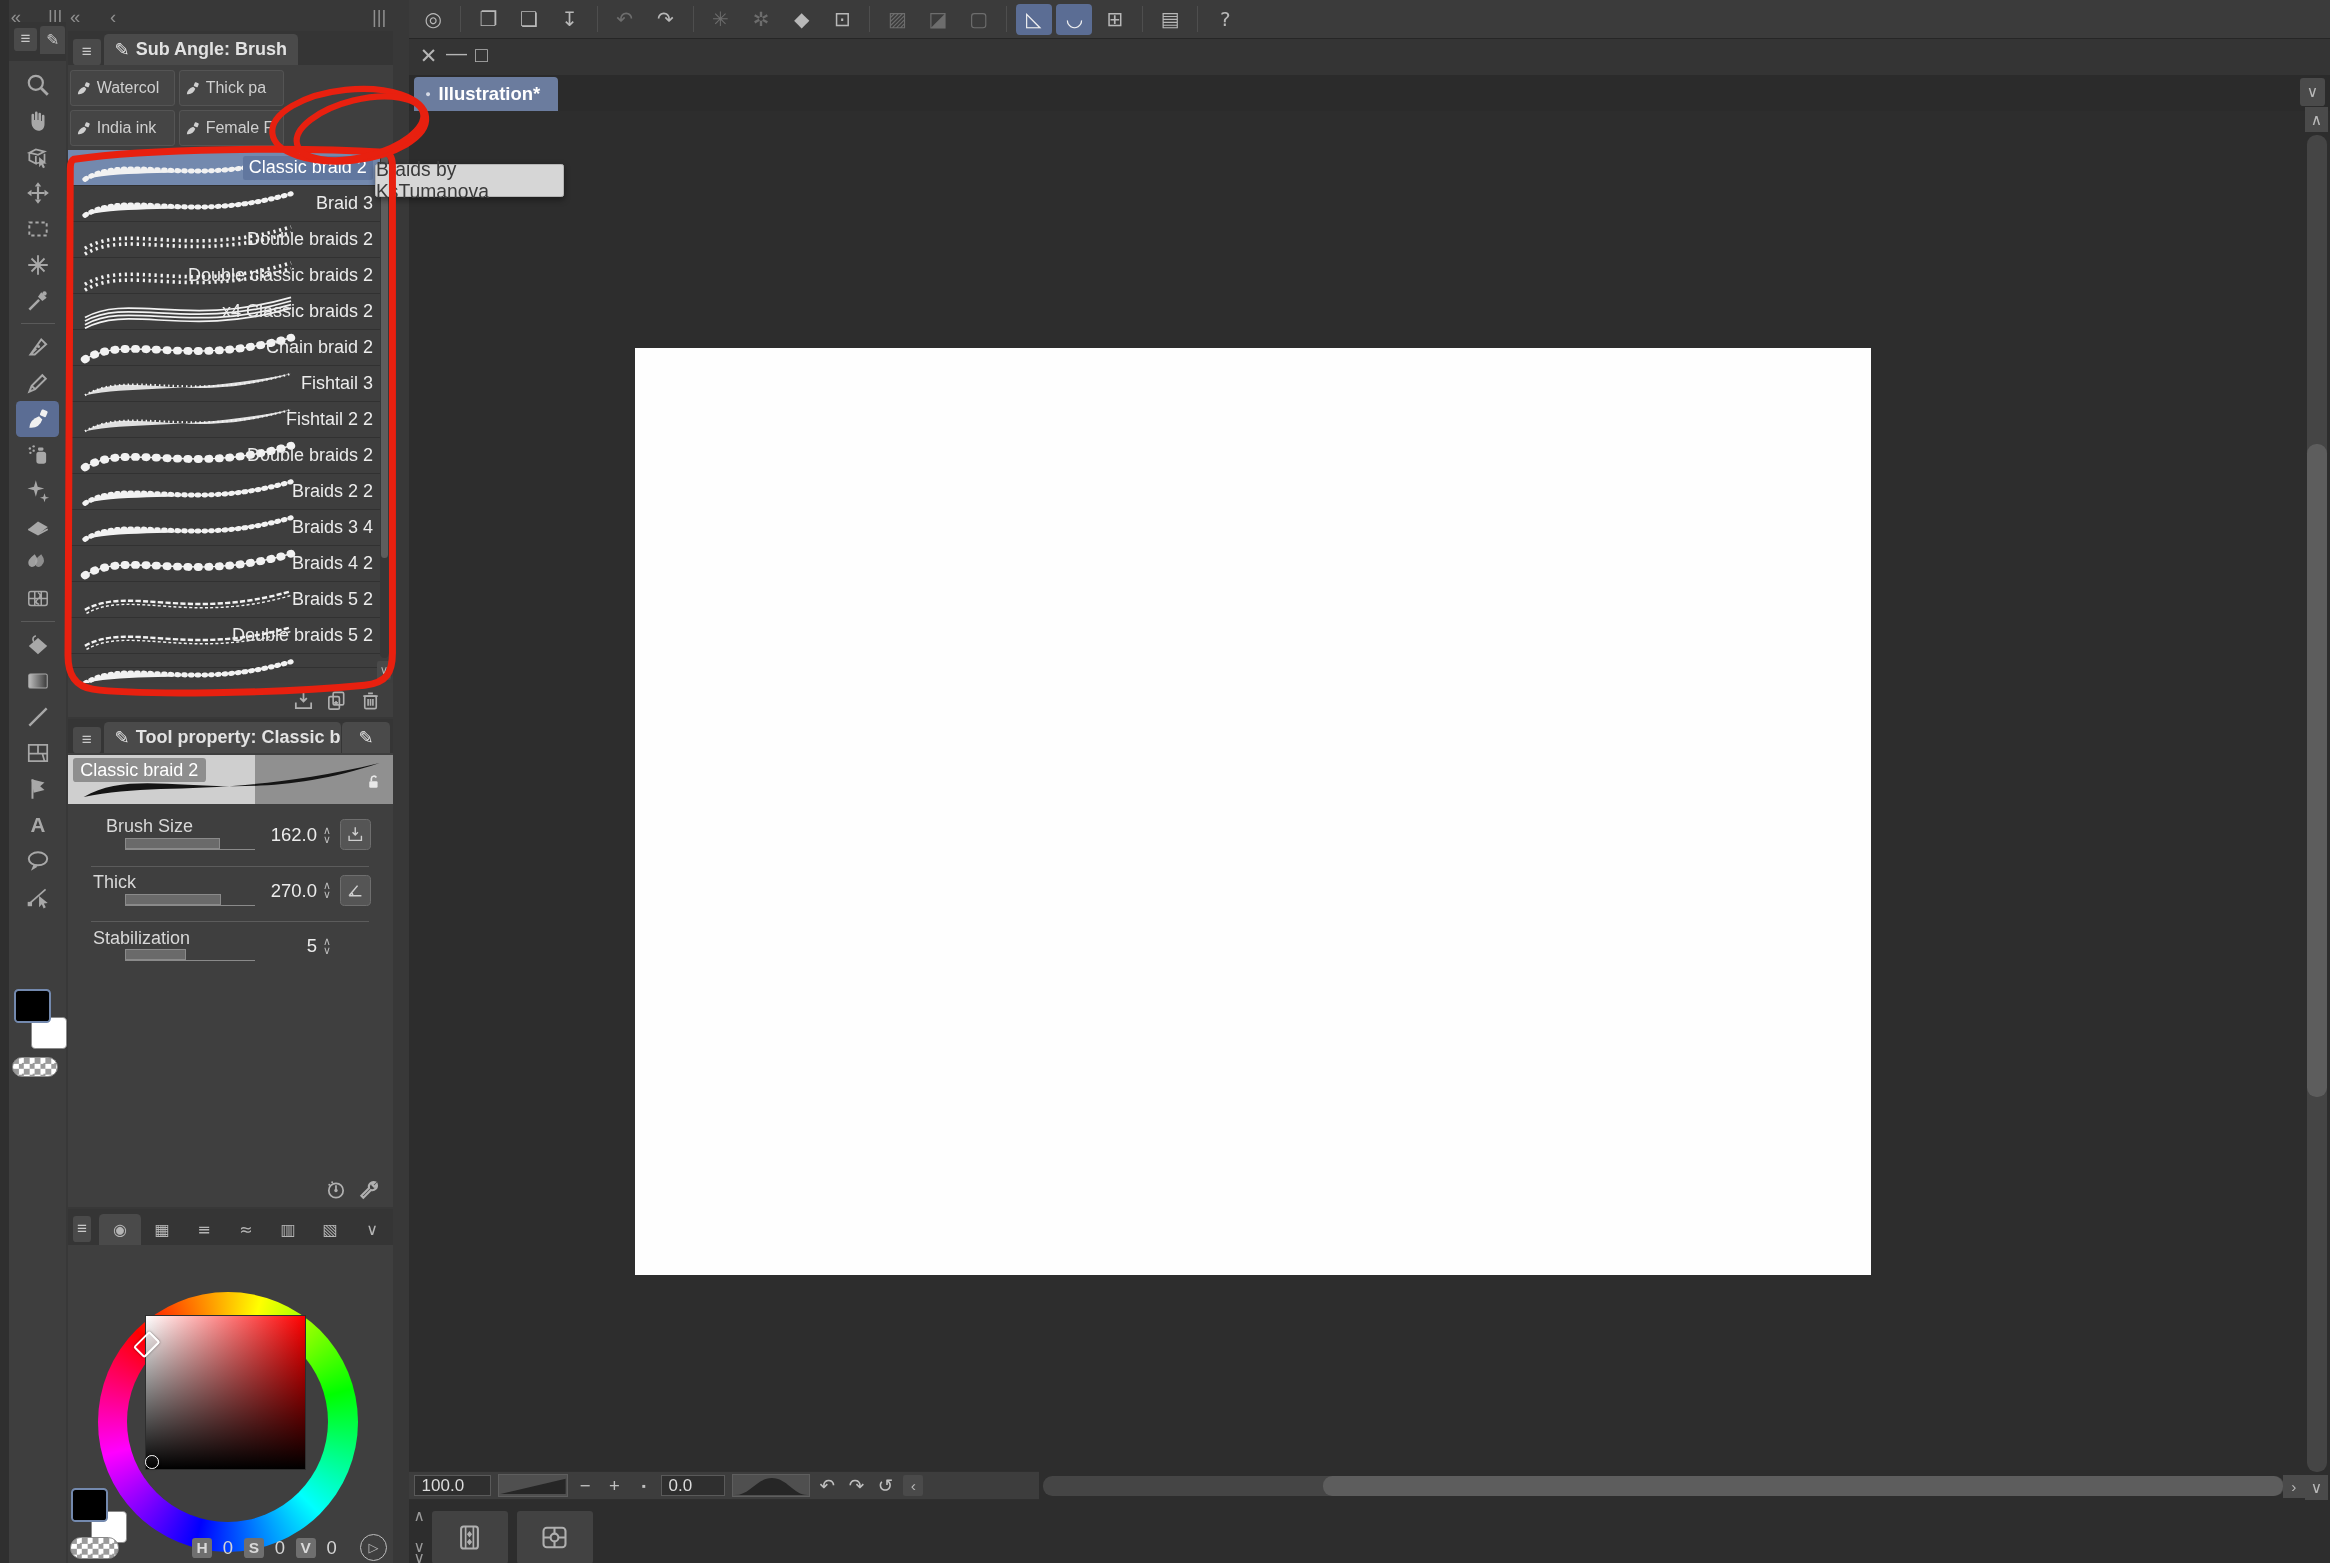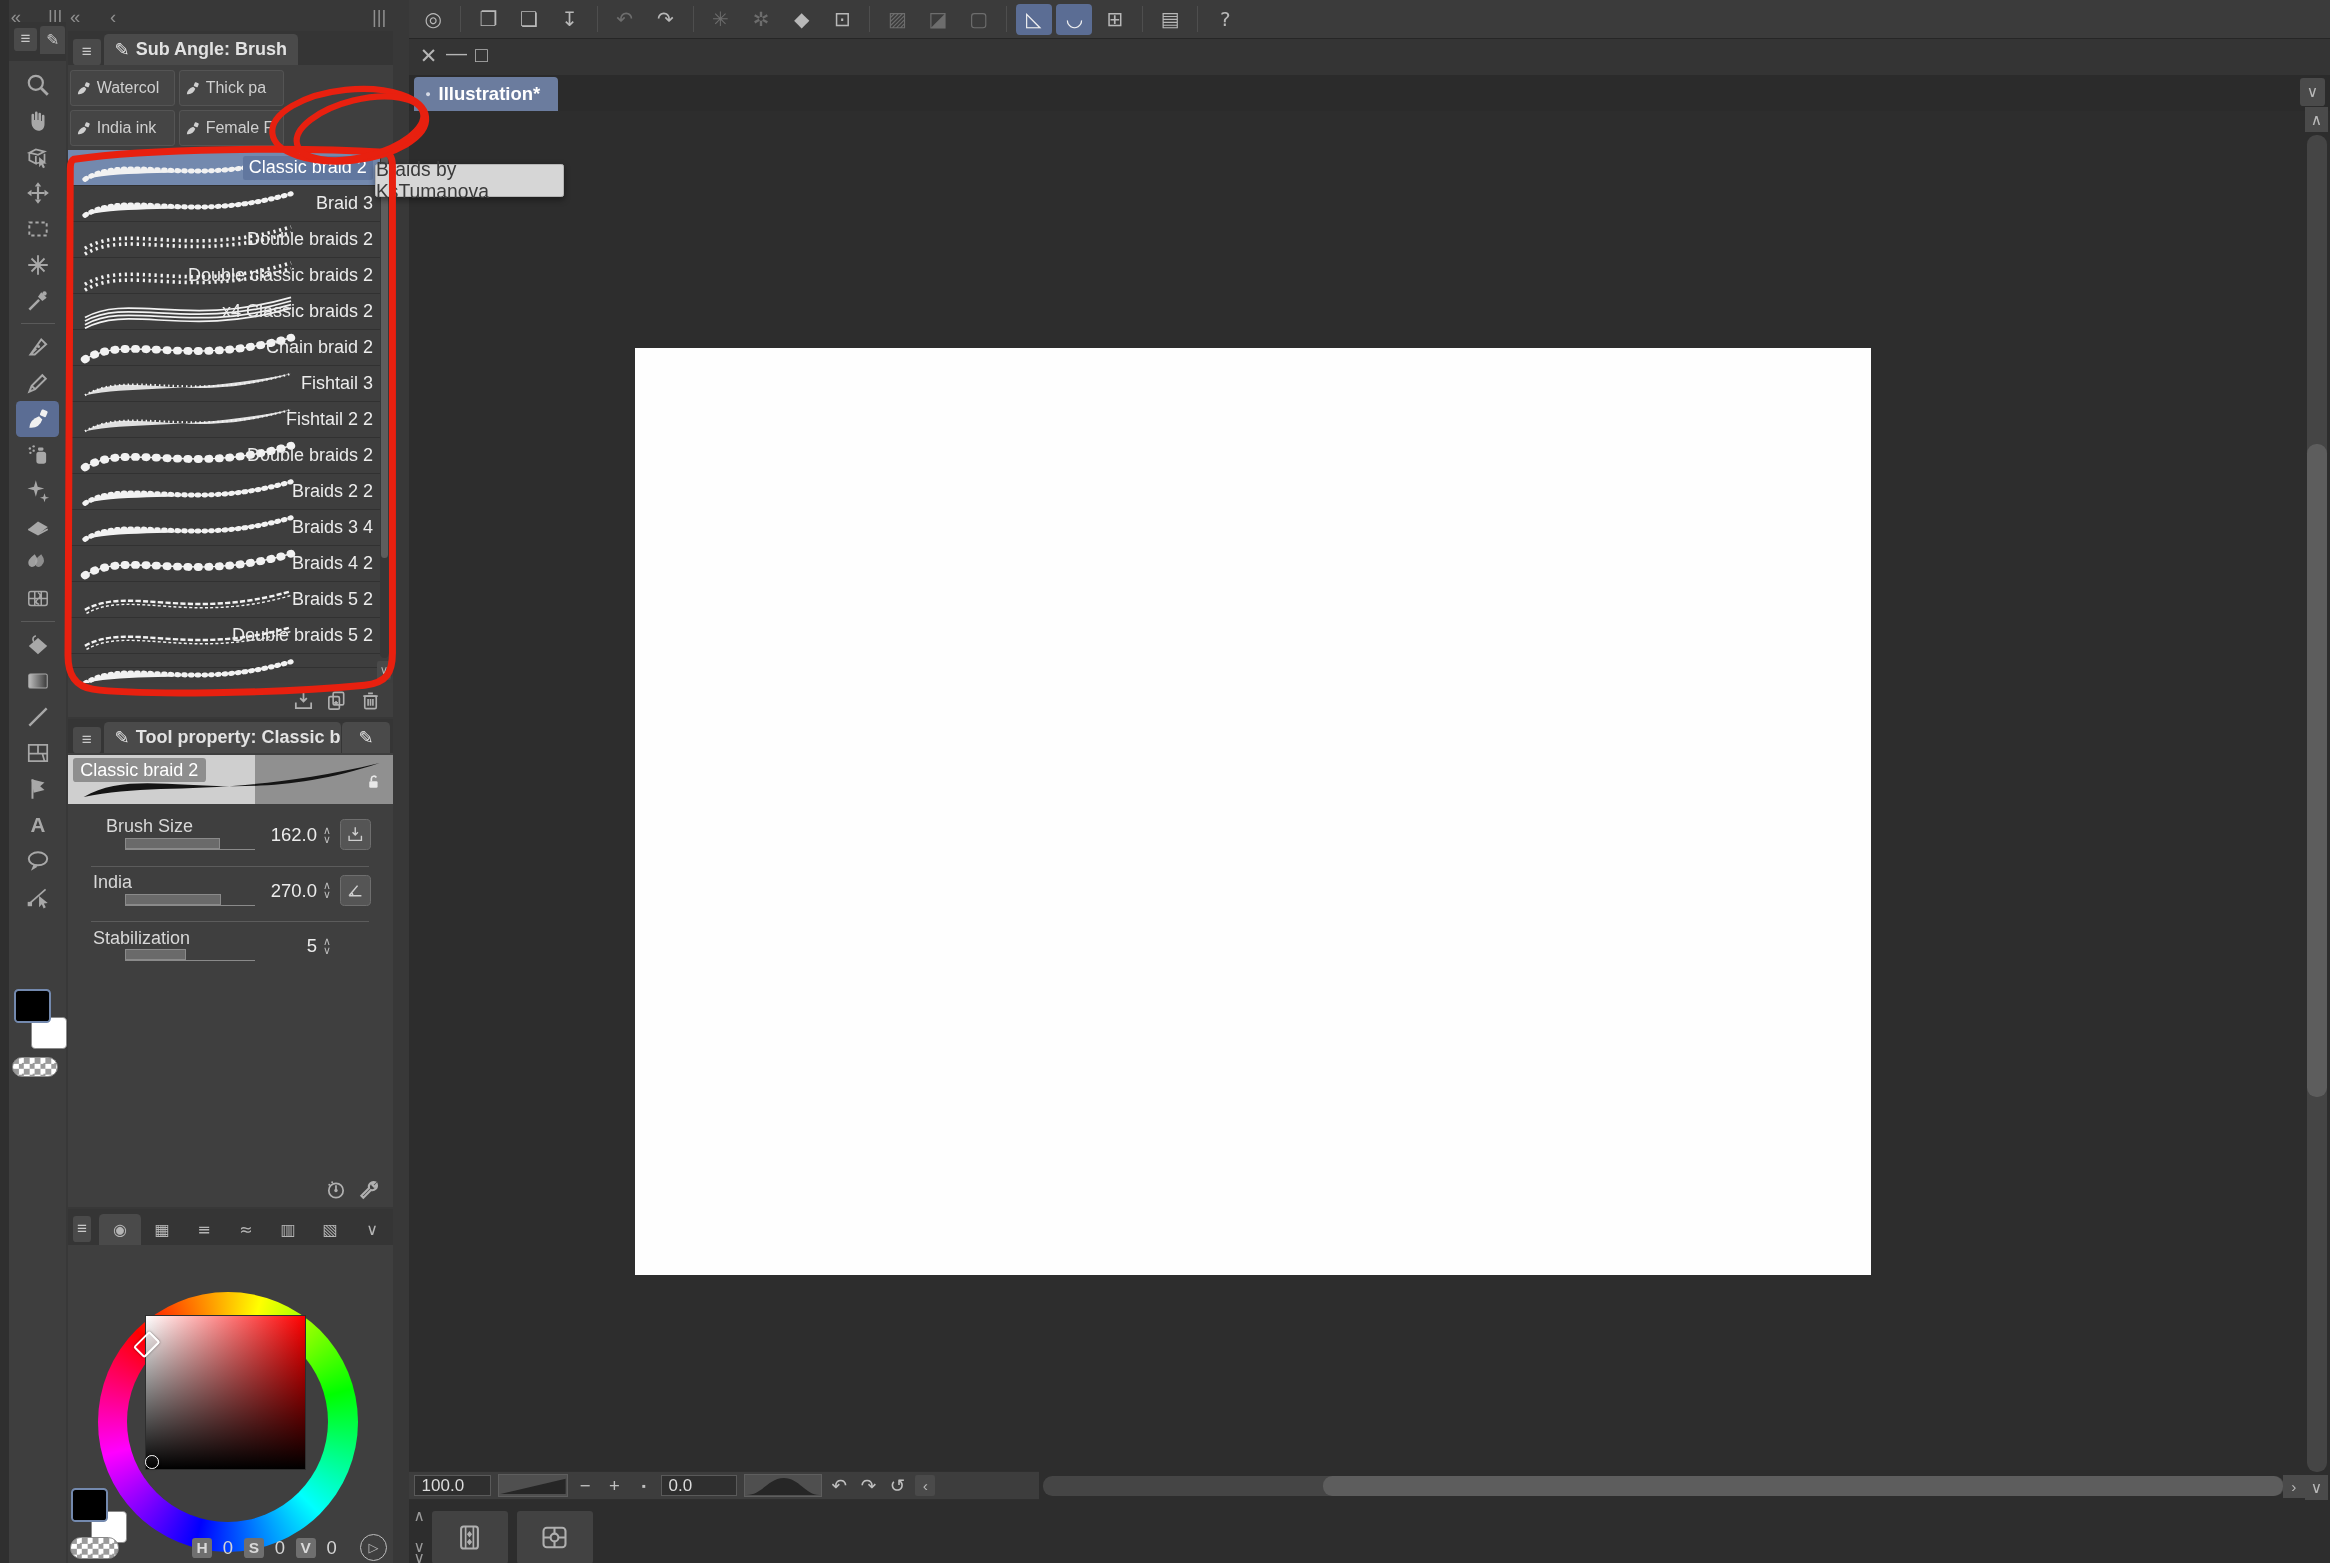--- a/index.html
+++ b/index.html
@@ -317,21 +317,21 @@
   <div id="white-canvas" class="abs"></div>
 
   <div id="bottom-bar" class="abs">
     <div class="bb-field">100.0</div>
     <svg class="bb-ramp" viewBox="0 0 98 28">
           <polygon points="2,26 96,26 96,4" fill="#262626"></polygon>
         </svg>
     <div class="bb-btn">−</div>
     <div class="bb-btn">+</div>
     <div class="bb-btn" style="font-size:11.6px">▪</div>
-    <div class="bb-field" style="width:76px">0.0</div>
+    <div class="bb-field" style="width:64px">0.0</div>
     <svg class="bb-ramp" style="width:76px" viewBox="0 0 98 28">
           <path d="M2 26 C22 26 30 4 50 4 S78 26 96 26 Z" fill="#262626"></path>
         </svg>
     <div class="bb-btn">↶</div>
     <div class="bb-btn">↷</div>
     <div class="bb-btn">↺</div>
     <div class="bb-btn sb-btn" style="width:20px;border-radius:2.3px">‹</div>
   </div>
 
   <div class="abs sb-track" style="left:634px;top:1437px;width:1241px;height:20px">
@@ -679,21 +679,21 @@
         </div>
     <span class="tp-val" style="left:179px;top:105px">162.0</span>
     <div class="stepper" style="left:255px;top:107px">∧<br>∨</div>
     <div class="tp-btn" style="left:272px;top:100px">
           <svg width="18.5" height="18.5" viewBox="0 0 24 24">
             <use href="#sym-import"></use>
           </svg>
         </div>
     <div class="rowsep" style="top:147px"></div>
 
-    <span class="abs tp-row-label" style="left:25px;top:153px">India</span>
+    <span class="abs tp-row-label" style="left:25px;top:153px">Thick</span>
     <div class="slider" style="left:57px;top:175px;width:130px">
           <div class="fillbar" style="width: 74%;"></div>
         </div>
     <span class="tp-val" style="left:179px;top:161px">270.0</span>
     <div class="stepper" style="left:255px;top:162px">∧<br>∨</div>
     <div class="tp-btn" style="left:272px;top:156px">
           <svg width="18.5" height="18.5" viewBox="0 0 24 24">
             <use href="#sym-angle"></use>
           </svg>
         </div>

